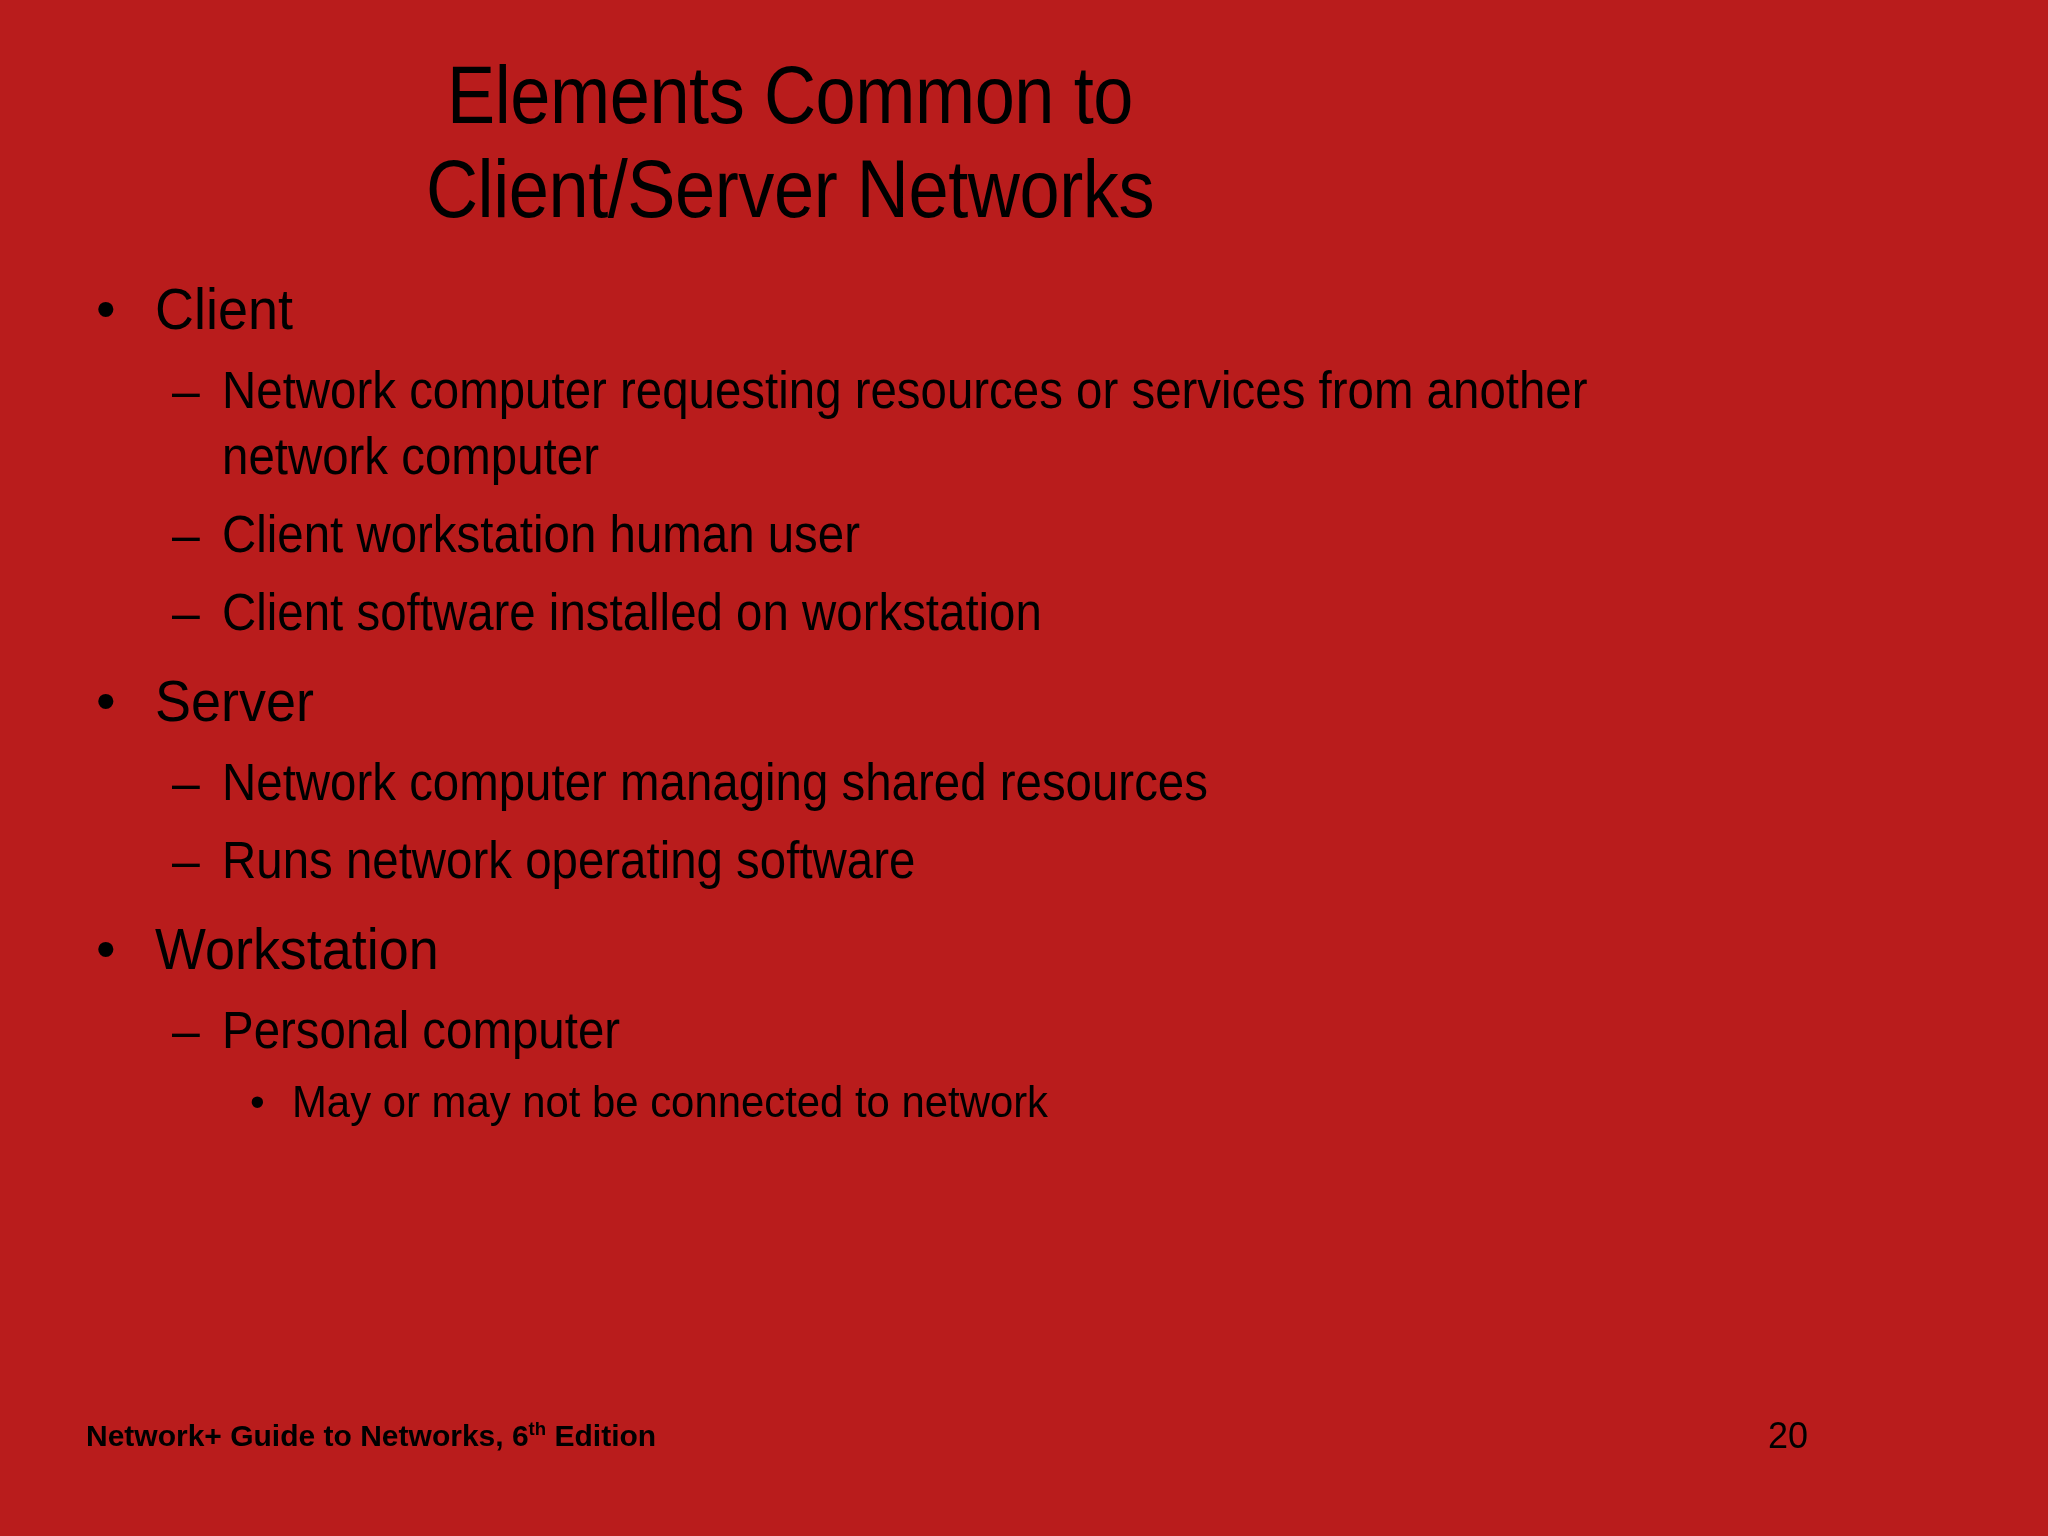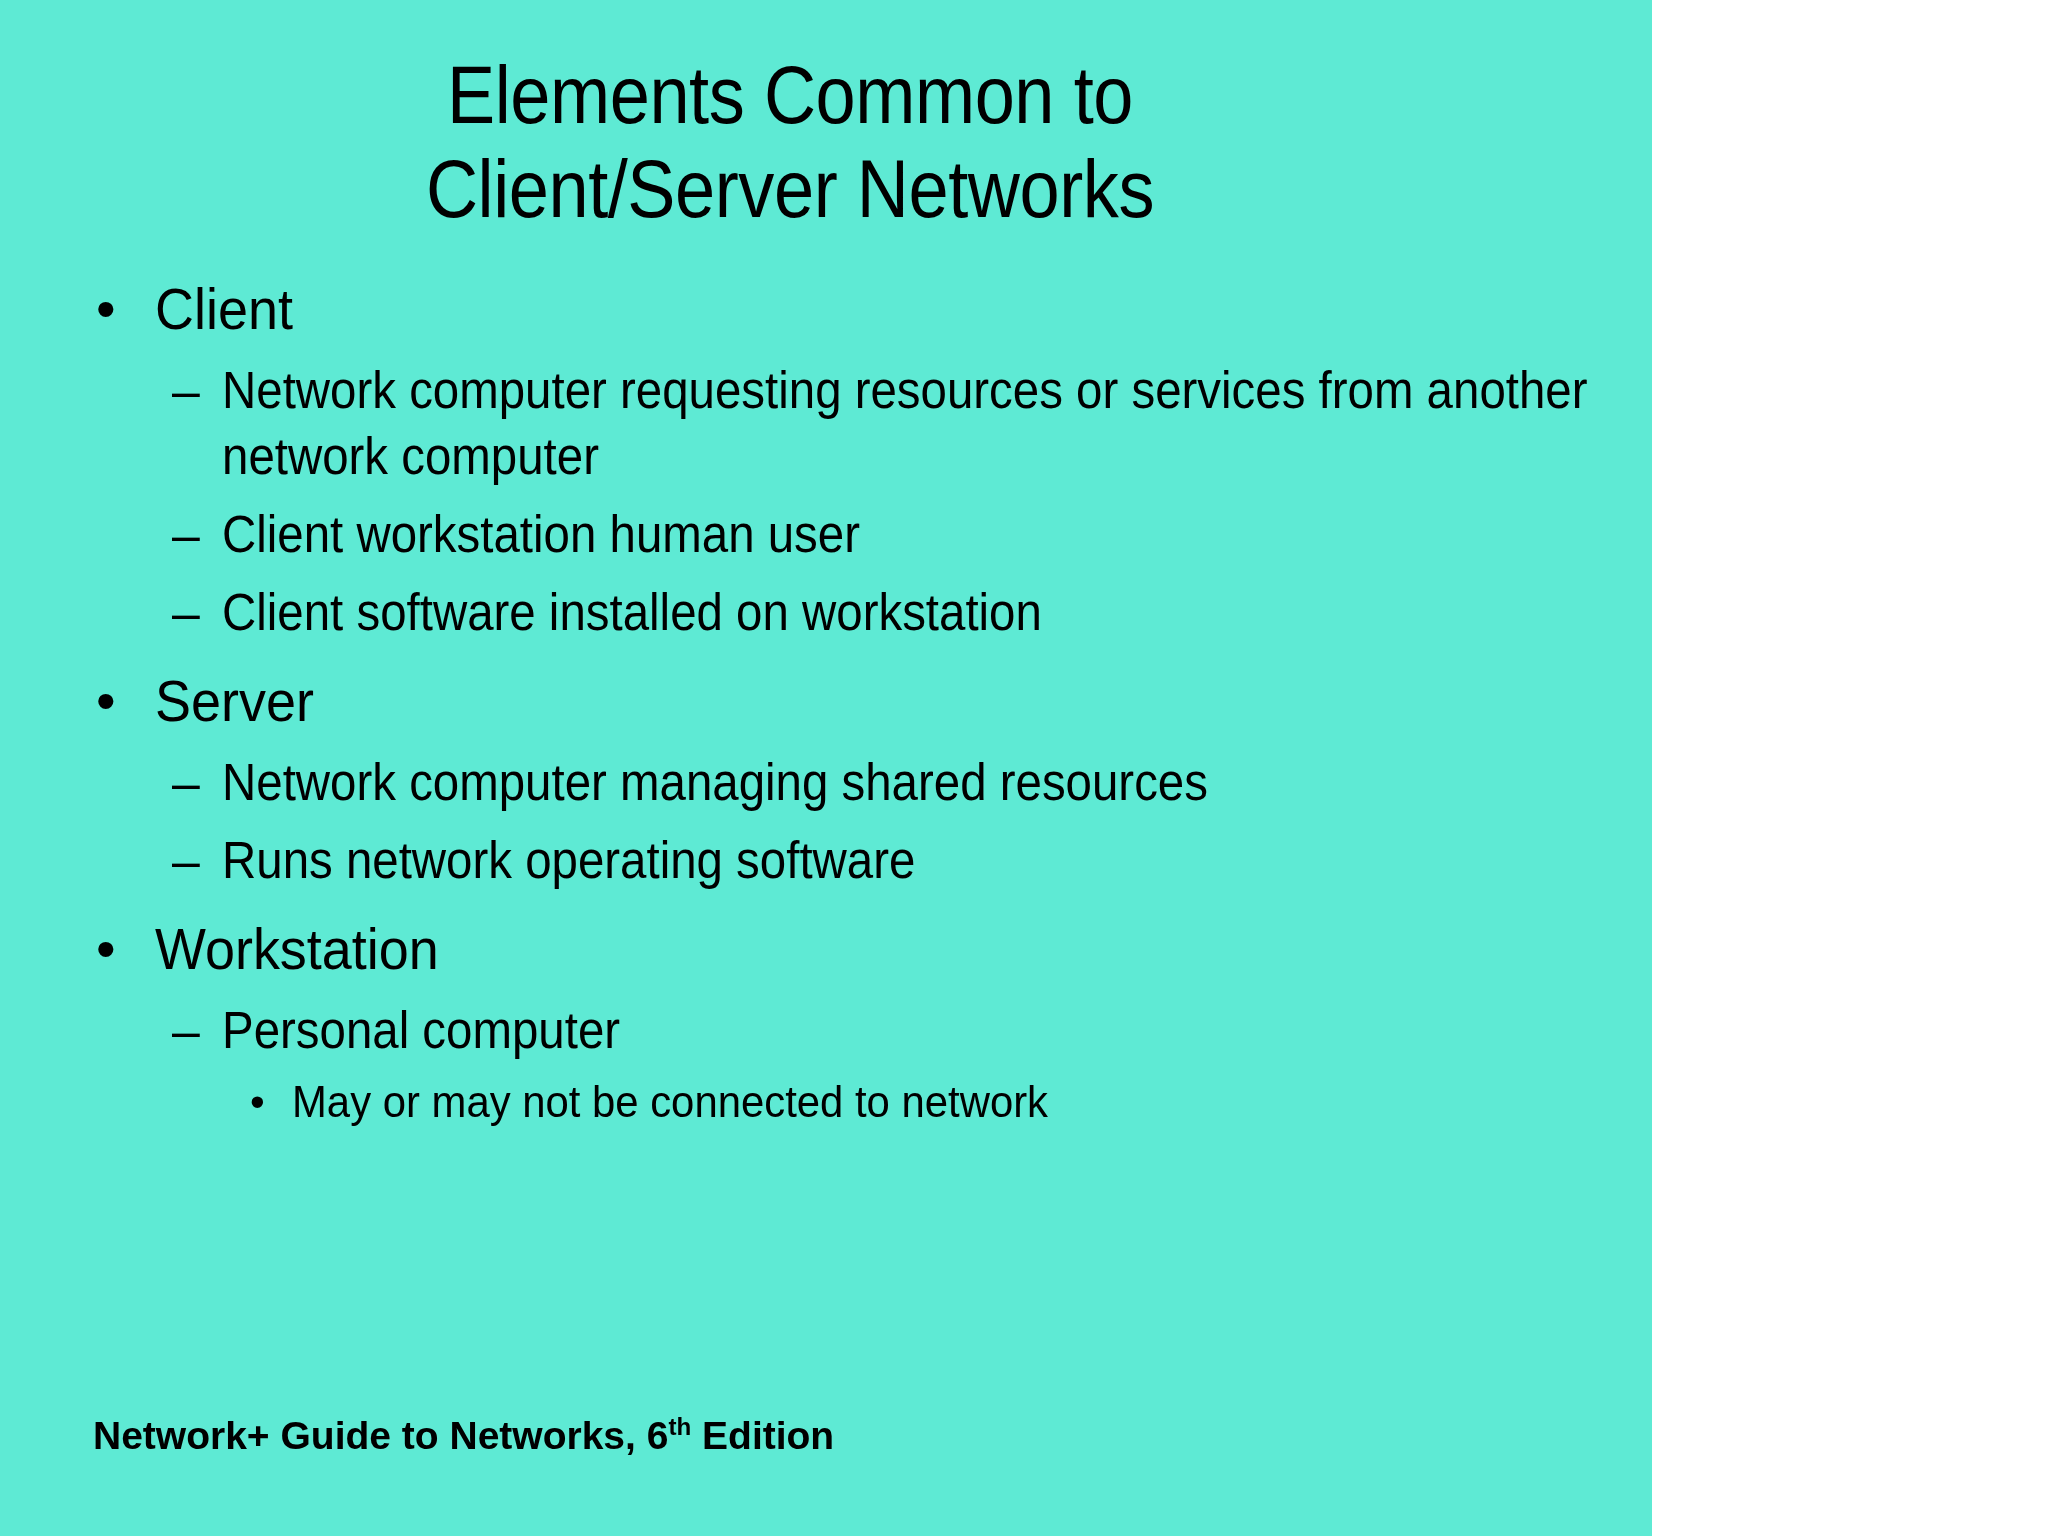--- a/index.html
+++ b/index.html
@@ -9,23 +9,23 @@
     background: #ffffff;
   }
   body {
     font-family: "Liberation Sans", "DejaVu Sans", sans-serif;
     color: #000000;
     -webkit-font-smoothing: antialiased;
   }
 
   #slide {
     position: relative;
-    width: 1652px;
+    width: 2048px;
     height: 1536px;
-    background: #5eead4;
+    background: #b91c1c;
     overflow: hidden;
   }
 
   
   #title-block {
     position: absolute;
     left: 0px;
     top: 48px;
     width: 1580px;
     text-align: center;
@@ -129,23 +129,23 @@
   
   #footer {
     position: absolute;
     left: 0;
     top: 1414px;
     width: 2048px;
     height: 60px;
   }
   #footer-text {
     position: absolute;
-    left: 93px;
+    left: 86px;
     top: 0;
-    font-size: 39px;
+    font-size: 30px;
     line-height: 44px;
     font-weight: bold;
     white-space: nowrap;
   }
   #footer-text sup {
     font-size: 0.62em;
     vertical-align: super;
     line-height: 0;
   }
   #page-number {

